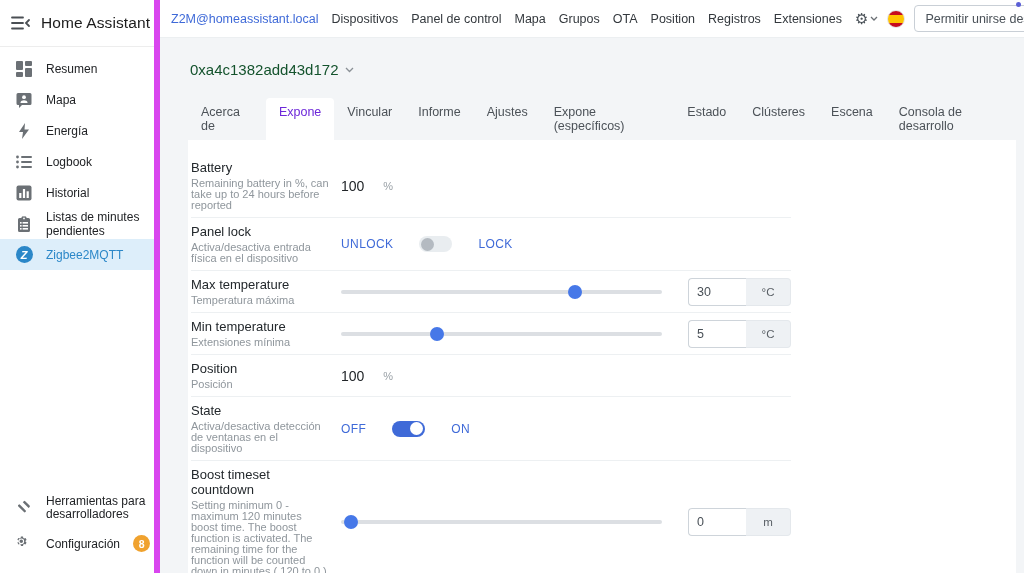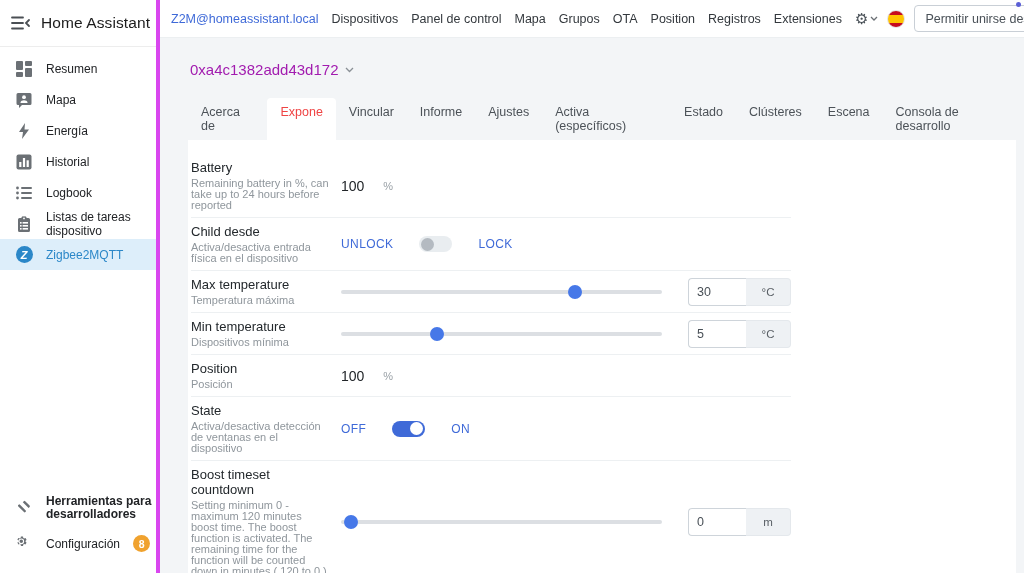--- a/index.html
+++ b/index.html
@@ -1,51 +1,51 @@
 <!DOCTYPE html>
 <html><head>
 <meta charset="utf-8">
 <style>
   * { box-sizing: border-box; margin: 0; padding: 0; }
   html,body { width:1024px; height:573px; overflow:hidden; }
   body { font-family:"Liberation Sans","DejaVu Sans",sans-serif; background:#fff; position:relative; }
   .app { display:flex; width:1024px; height:573px; }
 
   
-  .sidebar { width:160px; flex:0 0 160px; background:#fff; border-right:4px solid #d946ef; display:flex; flex-direction:column; }
+  .sidebar { width:160px; flex:0 0 160px; background:#fff; border-right:6px solid #d946ef; display:flex; flex-direction:column; }
   .sb-header { height:47px; display:flex; align-items:center; gap:10px; padding-left:11px; border-bottom:1px solid #ededed; }
   .sb-title { font-size:15.5px; font-weight:500; color:#1c1c1c; letter-spacing:.1px; }
   .sb-items { padding-top:6px; }
   .sb-item { height:31px; display:flex; align-items:center; gap:13px; padding-left:15px; font-size:12px; font-weight:500; color:#212326; cursor:pointer; }
   .sb-item .ico { width:18px; height:18px; flex:0 0 18px; display:flex; align-items:center; justify-content:center; }
   .sb-item.selected { background:#ddeefa; color:#2b87c8; }
   .z2m-logo { width:17px; height:17px; border-radius:50%; background:#2b87c8; color:#fff; font-size:11px; font-weight:bold; display:flex; align-items:center; justify-content:center; font-style:italic; }
   .sb-footer { margin-top:auto; padding-bottom:14px; }
-  .sb-item.two-line { height:40px;font-weight:bold; }
+  .sb-item.two-line { height:40px; }
   .sb-item .lbl2 { line-height:13px; }
   .badge { margin-left:auto; margin-right:9px; min-width:17px; height:17px; border-radius:50%; background:#f0a22e; color:#fff; font-size:10.5px; font-weight:bold; display:flex; align-items:center; justify-content:center; }
 
   
   .main { flex:1; display:flex; flex-direction:column; min-width:0; }
   .topbar { height:38px; background:#fff; display:flex; align-items:center; gap:13px; padding:0 66px 0 11px; font-size:12.5px; border-bottom:1px solid #eceff1; white-space:nowrap; }
   .brand { color:#3f6ad8; text-decoration:none; cursor:pointer; }
   .tb-nav { display:flex; gap:13px; }
   .tb-link { color:#33383d; cursor:pointer; }
   .tb-right { margin-left:auto; display:flex; align-items:center; gap:9px; }
   .gear-wrap { display:flex; align-items:center; gap:2px; color:#495057; cursor:pointer; }
   .gear-glyph { font-size:15px; line-height:1; }
   .flag { width:18px; height:18px; border-radius:50%; background:linear-gradient(180deg,#c60b1e 0 26%,#ffc400 26% 74%,#c60b1e 74% 100%); border:1px solid #e5e5e5; cursor:pointer; }
   .permit { display:flex; align-items:stretch; height:27px; border:1px solid #c9cfd6; border-radius:4px; background:#fff; overflow:hidden; cursor:pointer; }
   .permit-label { display:flex; align-items:center; padding:0 10px; font-size:12.5px; color:#495057; }
 
   .content { flex:1; background:#f3f5f7; padding:15px 0 0 28px; overflow:hidden; }
-  .device-title { display:flex; align-items:center; gap:7px; font-size:15px; color:#a21caf; margin:8px 0 20px 2px; cursor:pointer; }
+  .device-title { display:flex; align-items:center; gap:7px; font-size:15px; color:#14532d; margin:8px 0 20px 2px; cursor:pointer; }
   .tabs { display:flex; font-size:12.5px; color:#4c5258; }
   .tab { padding:7px 13px; cursor:pointer; }
-  .tab.active { background:#fff; border-radius:4px 4px 0 0; color:#ef4444; }
+  .tab.active { background:#fff; border-radius:4px 4px 0 0; color:#6d28d9; }
   .card { background:#fff; width:828px; padding:14px 0 0 3px; min-height:430px; }
 
   .row { width:600px; display:flex; padding:6px 0; border-bottom:1px solid #edf0f2; }
   .row:last-child { border-bottom:none; }
   .row-info { width:150px; flex:0 0 150px; padding-right:10px; }
   .row-label { font-size:13px; font-weight:500; color:#23282c; margin-bottom:3px; }
   .row-desc { font-size:11px; line-height:11px; color:#8f969c; }
   .row-control { flex:1; display:flex; align-items:center; position:relative;gap:16px; }
   .val { font-size:14px; color:#212529; }
   .unit { font-size:11px; color:#9aa1a7; margin-left:3px; }
@@ -114,62 +114,62 @@
       <div class="sb-item">
         <span class="ico">
           <svg width="12" height="16" viewBox="0 0 12 16">
               <polygon fill="#6b7075" points="7,0 1,9 5,9 4,16 11,6.5 6.5,6.5"></polygon>
             </svg>
         </span>
         <span>Energía</span>
       </div>
       <div class="sb-item">
         <span class="ico">
-          <svg width="16" height="16" viewBox="0 0 16 16">
-              <rect x="0.5" y="0.5" width="15" height="15" rx="2" fill="#6b7075"></rect>
-              <g fill="#fff">
-                <rect x="3.2" y="8" width="2.2" height="5"></rect>
-                <rect x="6.9" y="4" width="2.2" height="9"></rect>
-                <rect x="10.6" y="6.3" width="2.2" height="6.7"></rect>
-              </g>
-            </svg>
-        </span>
-        <span>Historial</span>
-      </div>
-      <div class="sb-item">
-        <span class="ico">
           <svg width="16" height="14" viewBox="0 0 16 14">
               <g fill="#6b7075">
                 <circle cx="1.5" cy="2" r="1.4"></circle>
                 <circle cx="1.5" cy="7" r="1.4"></circle>
                 <circle cx="1.5" cy="12" r="1.4"></circle>
                 <rect x="5" y="1" width="11" height="2" rx="1"></rect>
                 <rect x="5" y="6" width="11" height="2" rx="1"></rect>
                 <rect x="5" y="11" width="11" height="2" rx="1"></rect>
               </g>
             </svg>
         </span>
         <span>Logbook</span>
+      </div>
+      <div class="sb-item">
+        <span class="ico">
+          <svg width="16" height="16" viewBox="0 0 16 16">
+              <rect x="0.5" y="0.5" width="15" height="15" rx="2" fill="#6b7075"></rect>
+              <g fill="#fff">
+                <rect x="3.2" y="8" width="2.2" height="5"></rect>
+                <rect x="6.9" y="4" width="2.2" height="9"></rect>
+                <rect x="10.6" y="6.3" width="2.2" height="6.7"></rect>
+              </g>
+            </svg>
+        </span>
+        <span>Historial</span>
       </div>
       <div class="sb-item">
         <span class="ico">
           <svg width="14" height="16" viewBox="0 0 14 16">
               <path fill="#6b7075" d="M11.5 2H9.7A2 2 0 0 0 7 .6 2 2 0 0 0 4.3 2H2.5A1.5 1.5 0 0 0 1 3.5v11A1.5 1.5 0 0 0 2.5 16h9a1.5 1.5 0 0 0 1.5-1.5v-11A1.5 1.5 0 0 0 11.5 2z"></path>
               <g fill="#fff">
                 <circle cx="7" cy="2.4" r="0.9"></circle>
                 <rect x="3" y="6" width="1.6" height="1.6"></rect>
                 <rect x="5.6" y="6" width="5.4" height="1.6"></rect>
                 <rect x="3" y="9" width="1.6" height="1.6"></rect>
                 <rect x="5.6" y="9" width="5.4" height="1.6"></rect>
                 <rect x="3" y="12" width="1.6" height="1.6"></rect>
                 <rect x="5.6" y="12" width="5.4" height="1.6"></rect>
               </g>
             </svg>
         </span>
-        <span>Listas de tareas dispositivo</span>
+        <span>Listas de minutes pendientes</span>
       </div>
       <div class="sb-item selected">
         <span class="ico">
             <span class="z2m-logo">Z</span>
           </span>
         <span>Zigbee2MQTT</span>
       </div>
     </nav>
 
     <div class="sb-footer">
@@ -233,21 +233,21 @@
             <polyline points="1,1 4.5,4.5 8,1" fill="none" stroke="#8a9096" stroke-width="1.3"></polyline>
           </svg>
       </div>
 
       <div class="tabs">
         <span class="tab">Acerca de</span>
         <span class="tab active">Expone</span>
         <span class="tab">Vincular</span>
         <span class="tab">Informe</span>
         <span class="tab">Ajustes</span>
-        <span class="tab">Activa (específicos)</span>
+        <span class="tab">Expone (específicos)</span>
         <span class="tab">Estado</span>
         <span class="tab">Clústeres</span>
         <span class="tab">Escena</span>
         <span class="tab">Consola de desarrollo</span>
       </div>
 
       <div class="card">
 
         <div class="row">
           <div class="row-info">
@@ -255,21 +255,21 @@
             <div class="row-desc">Remaining battery in %, can take up to 24 hours before reported</div>
           </div>
           <div class="row-control">
             <span class="val">100</span>
             <span class="unit">%</span>
           </div>
         </div>
 
         <div class="row">
           <div class="row-info">
-            <div class="row-label">Child desde</div>
+            <div class="row-label">Panel lock</div>
             <div class="row-desc">Activa/desactiva entrada física en el dispositivo</div>
           </div>
           <div class="row-control">
             <span class="tgl-label">UNLOCK</span>
             <span class="switch off">
                 <span class="knob"></span>
               </span>
             <span class="tgl-label">LOCK</span>
           </div>
         </div>
@@ -287,21 +287,21 @@
             <div class="igroup">
               <input value="30" style="">
               <span class="addon">°C</span>
             </div>
           </div>
         </div>
 
         <div class="row">
           <div class="row-info">
             <div class="row-label">Min temperature</div>
-            <div class="row-desc">Dispositivos mínima</div>
+            <div class="row-desc">Extensiones mínima</div>
           </div>
           <div class="row-control">
             <div class="slider">
               <div class="track"></div>
               <div class="thumb" style="left: calc(29% - 4.06px);"></div>
             </div>
             <div class="igroup">
               <input value="5" style="">
               <span class="addon">°C</span>
             </div>

